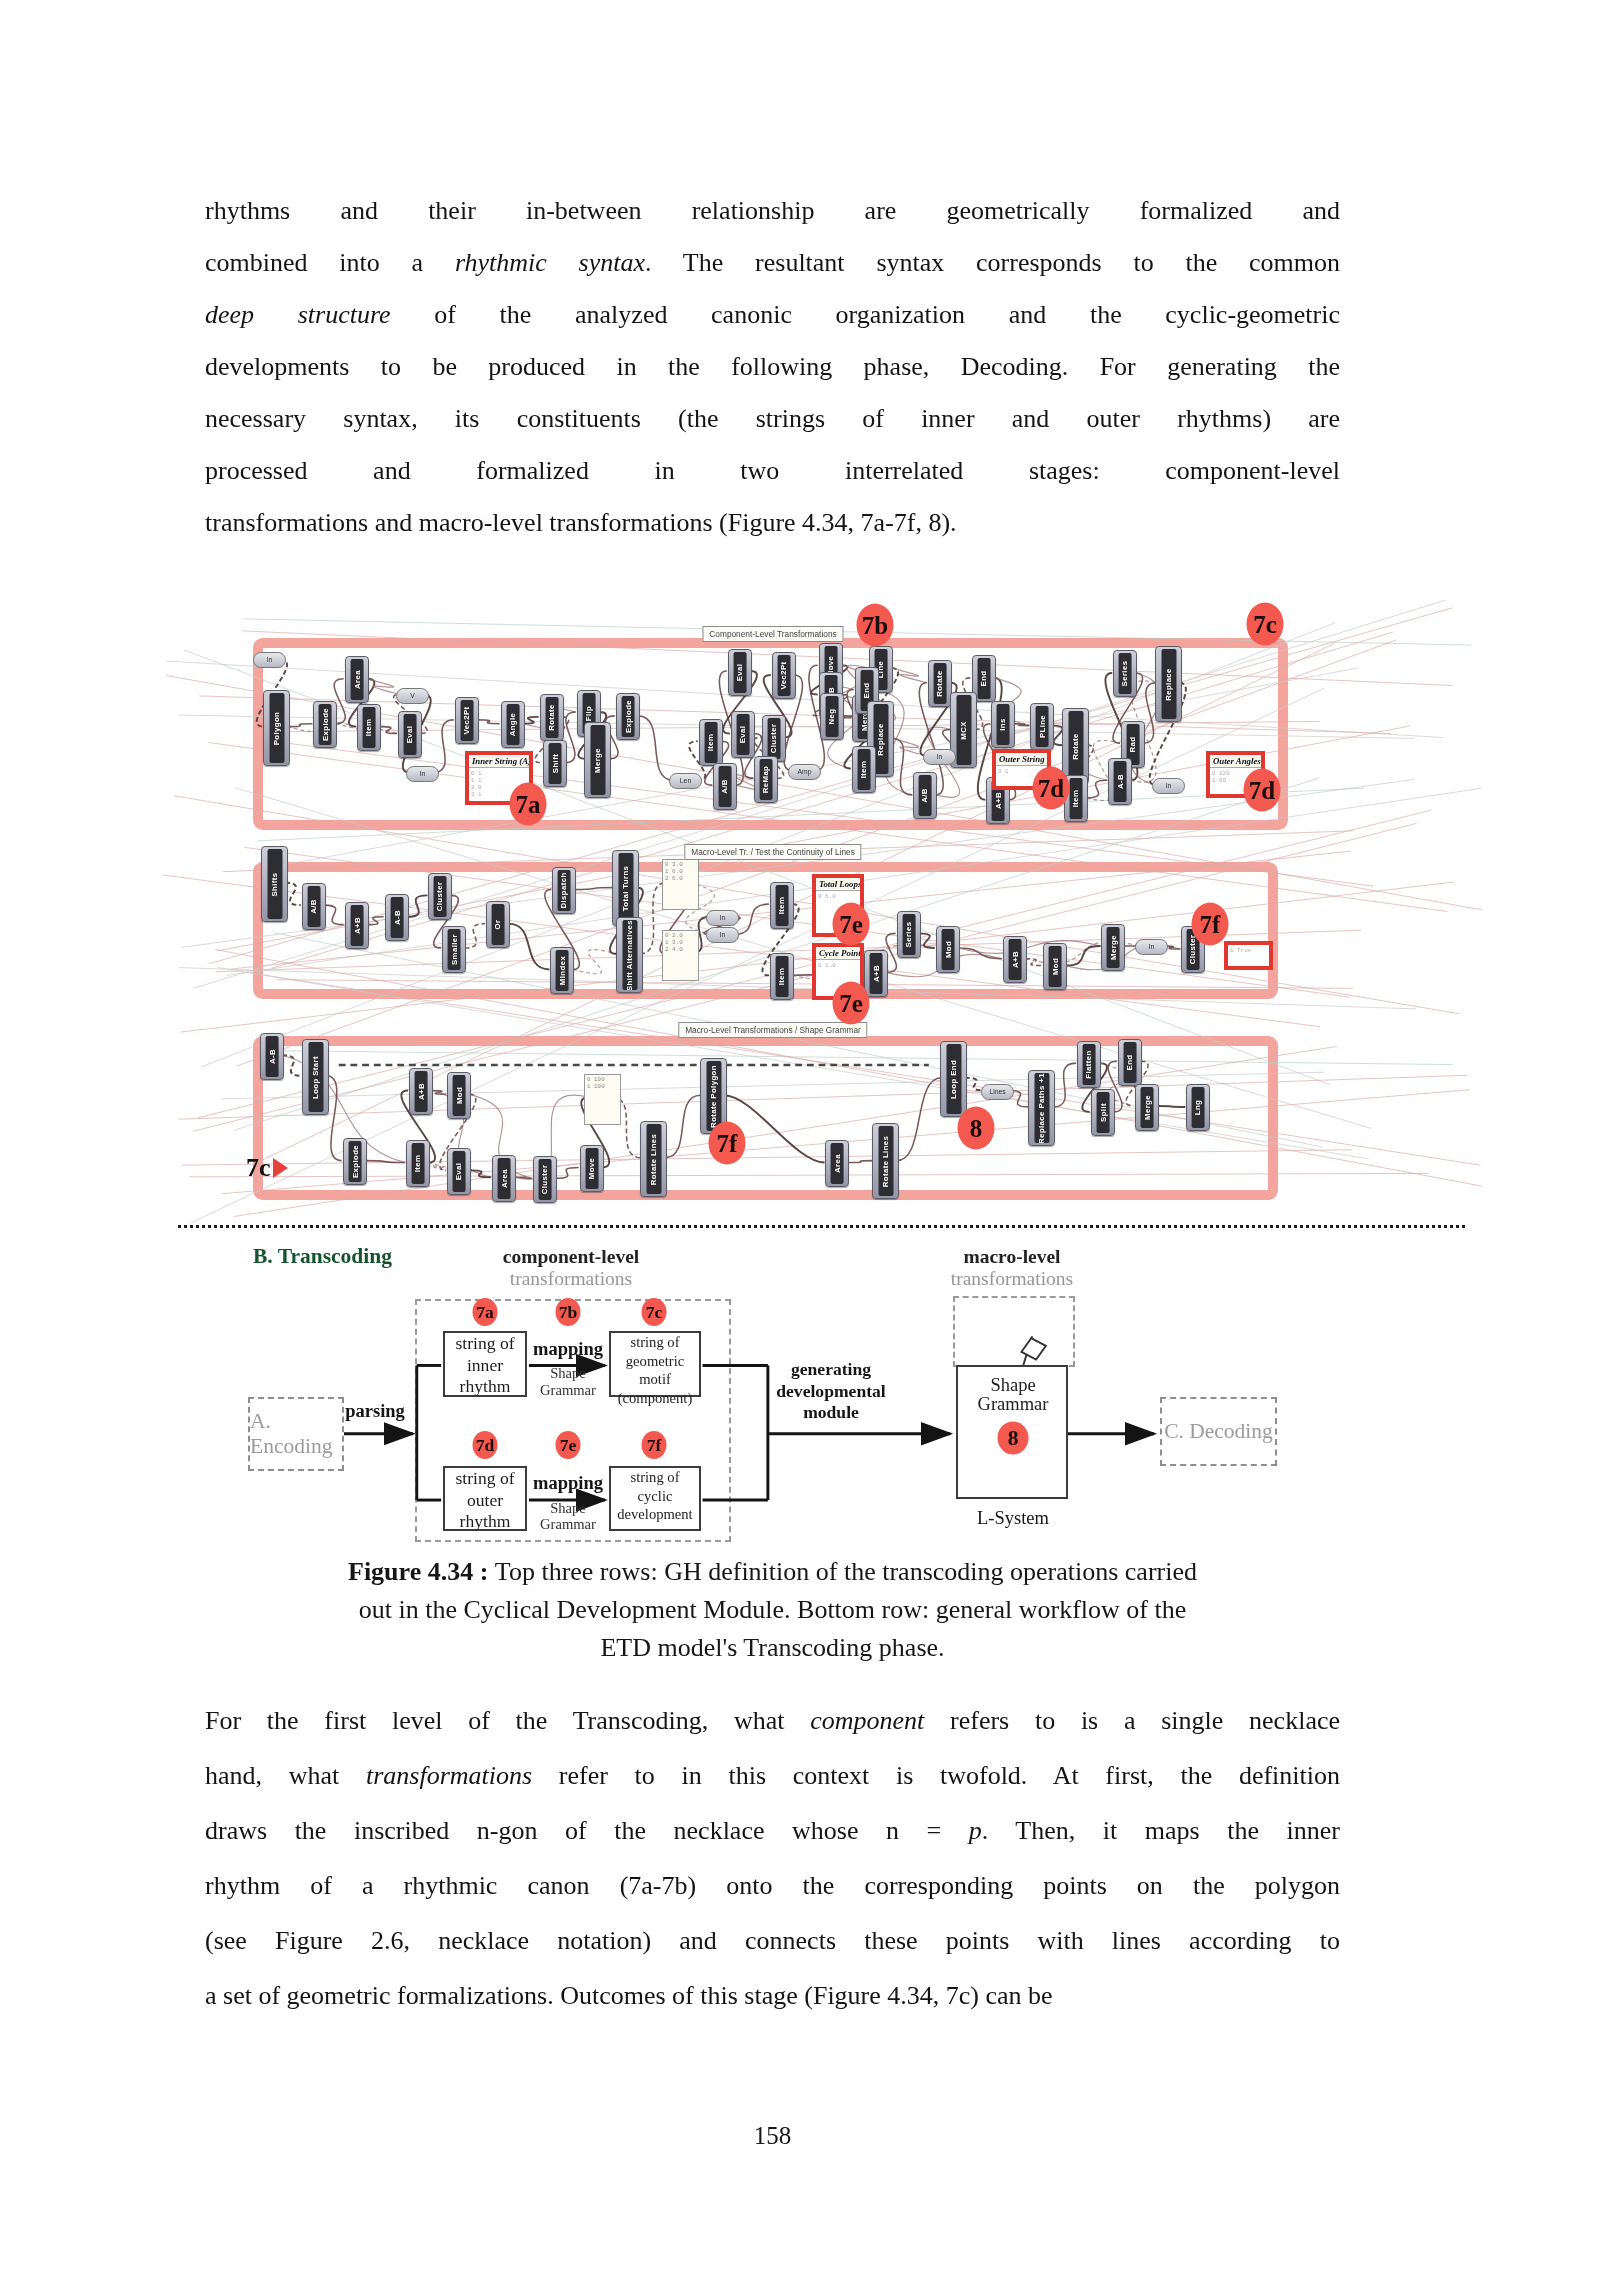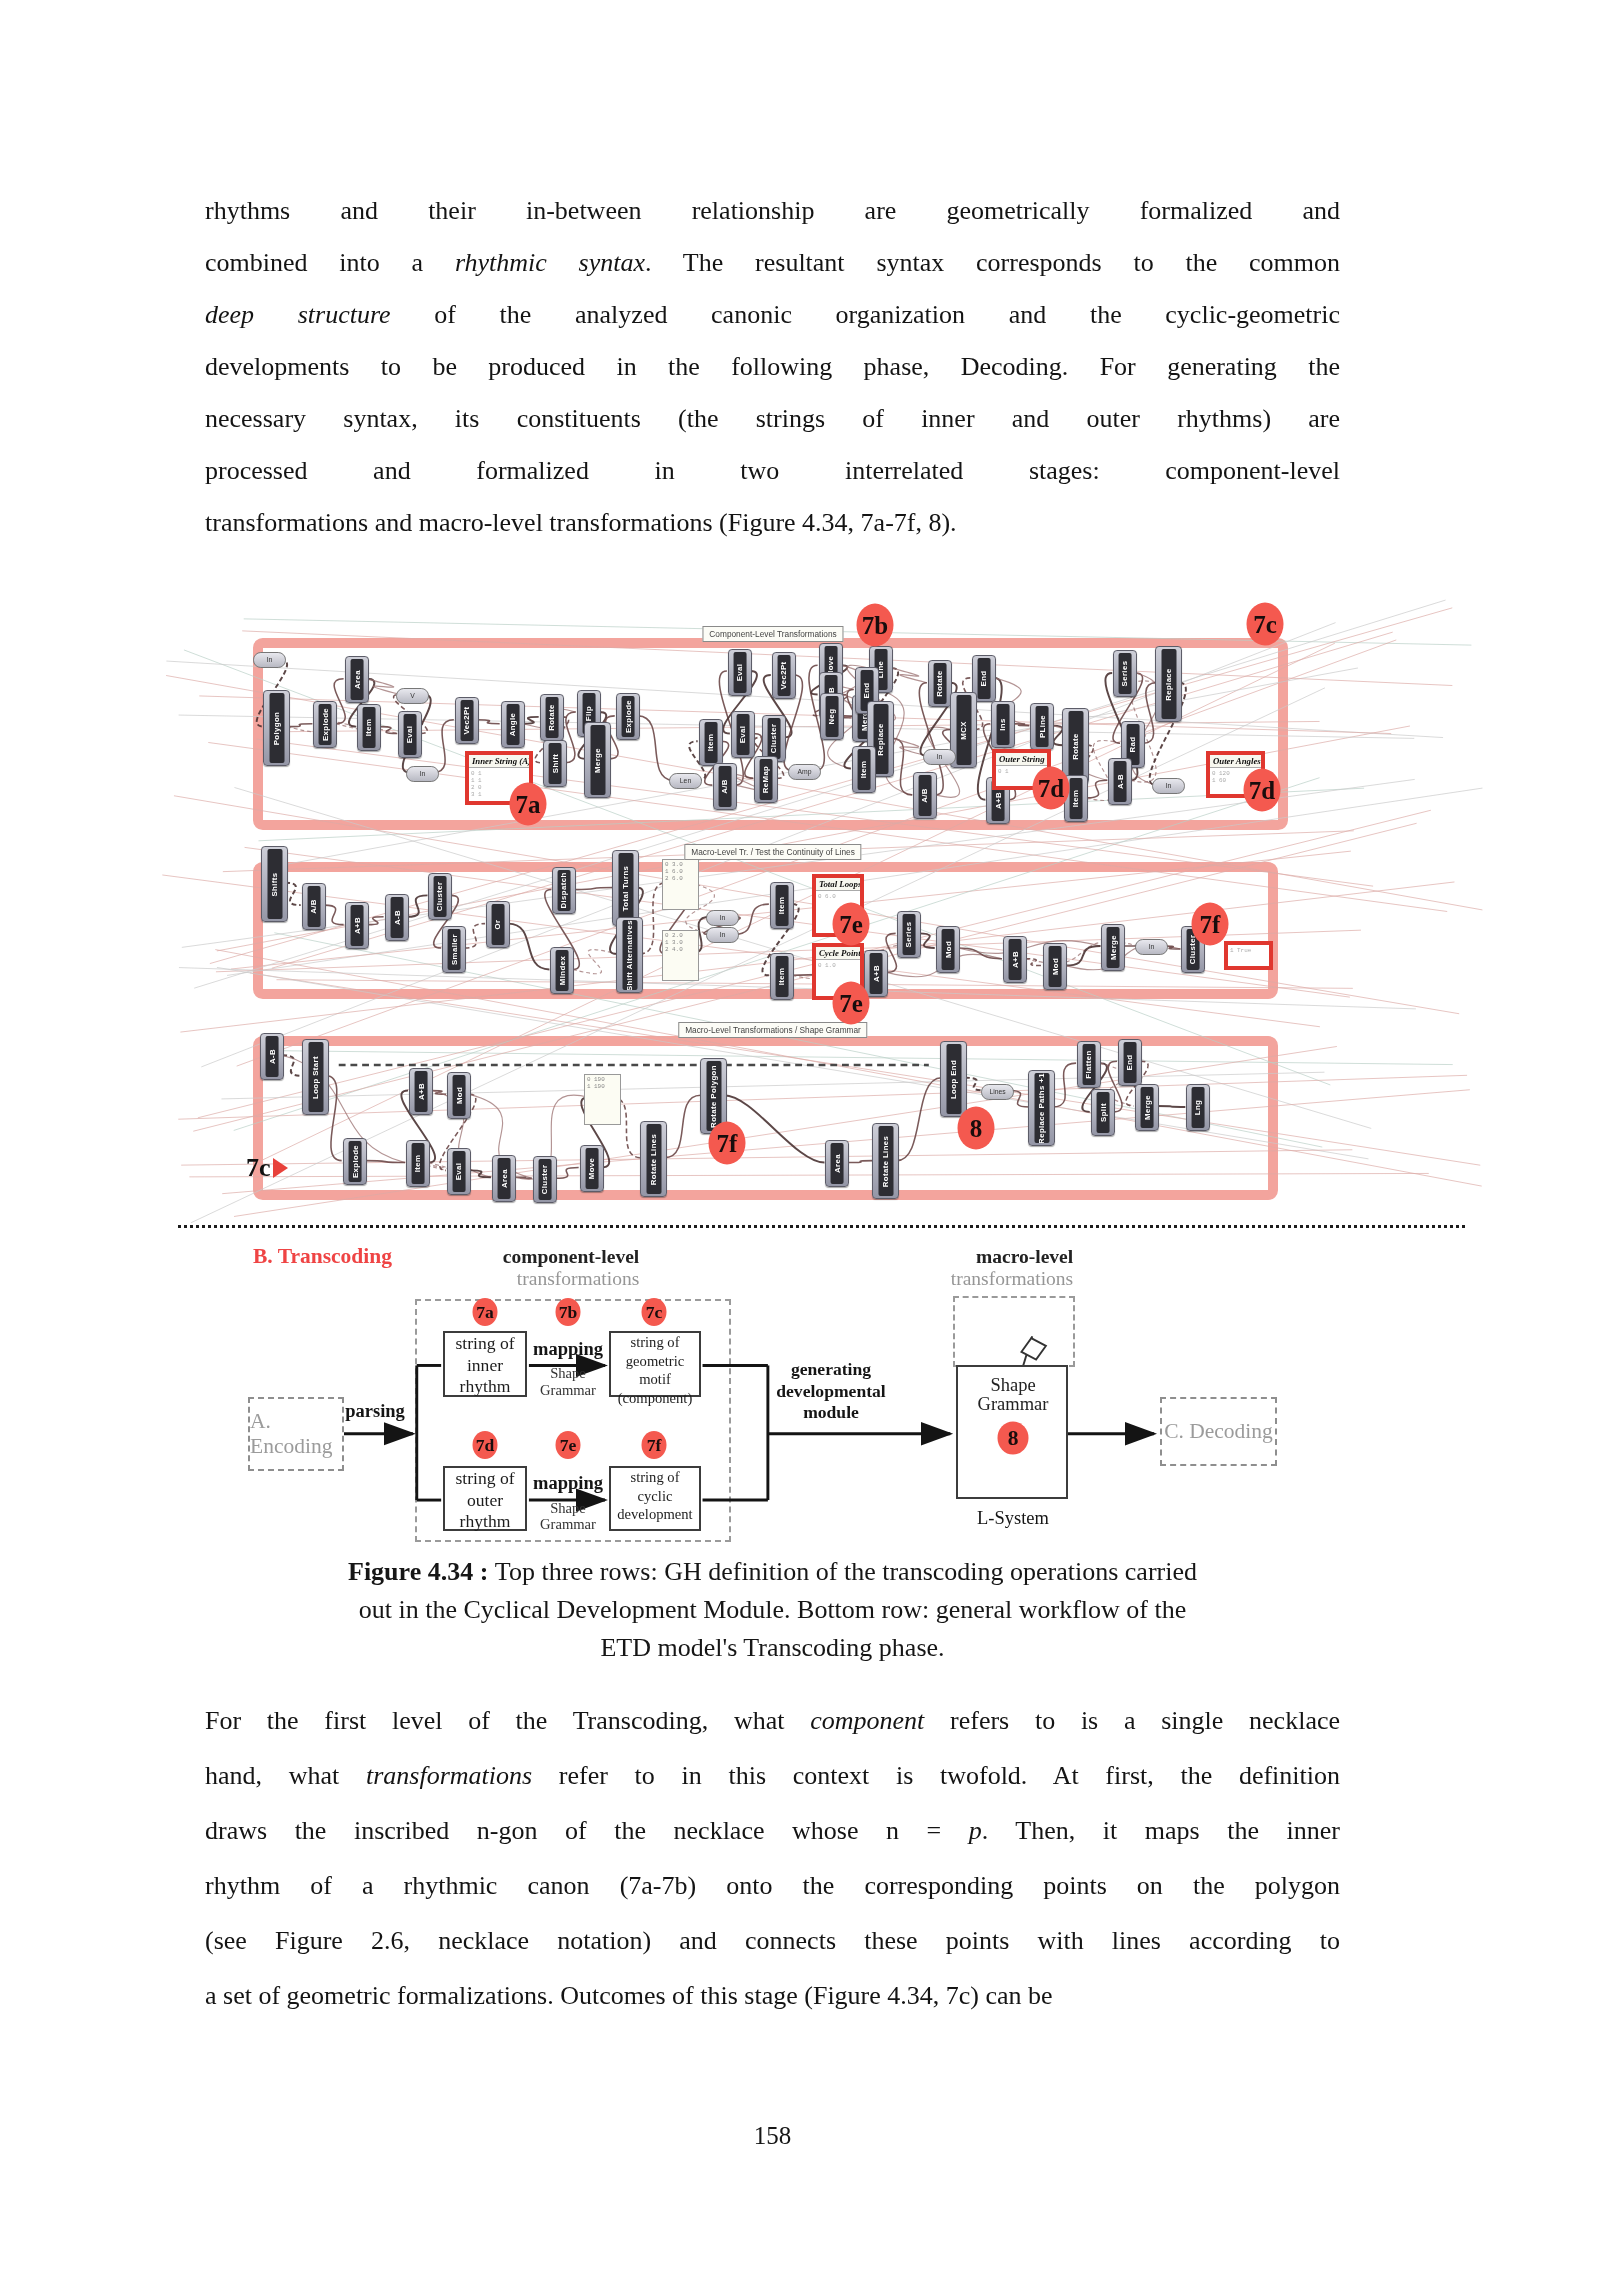--- a/index.html
+++ b/index.html
@@ -39,22 +39,22 @@
          display:flex;align-items:center;justify-content:center;color:#190d0d;z-index:6;
          font-family:"Liberation Serif",serif;font-weight:bold;}
   .bfig{width:37px;height:43px;font-size:25px;}
   .bwf{width:25px;height:28px;font-size:17.6px;}
   .pointer{position:absolute;z-index:6;font:bold 26px "Liberation Serif",serif;color:#111;
            display:flex;align-items:center;}
   .pointer .tri{width:0;height:0;border-left:15.6px solid #e8413a;border-top:10.7px solid transparent;
                 border-bottom:10.7px solid transparent;margin-left:2.9px;}
   .dots{position:absolute;border-top:3.9px dotted #1c1c1c;z-index:1;}
   
-  .wtitle{position:absolute;font:bold 21.5px "Liberation Serif",serif;color:#ef4444;z-index:5;}
-  .whdr{position:absolute;transform:translateX(-50%);text-align:right;z-index:5;line-height:23.4px;}
+  .wtitle{position:absolute;font:bold 21.5px "Liberation Serif",serif;color:#14532d;z-index:5;}
+  .whdr{position:absolute;transform:translateX(-50%);text-align:center;z-index:5;line-height:23.4px;}
   .whdr .b1{font:bold 19.5px "Liberation Serif",serif;color:#222;}
   .whdr .g1{font:19.5px "Liberation Serif",serif;color:#969696;}
   .region{position:absolute;border:2px dashed #9a9a9a;z-index:1;}
   .wbox{position:absolute;border:2.9px solid #3c3c3c;background:#fff;z-index:3;display:flex;
         flex-direction:column;align-items:center;text-align:center;
         font-family:"Liberation Serif",serif;color:#1d1d1d;}
   .wdash{position:absolute;border:2px dashed #8e8e8e;background:#fff;z-index:3;display:flex;
          align-items:center;justify-content:center;font:21.5px "Liberation Serif",serif;color:#9b9b9b;}
   .wlbl{position:absolute;transform:translate(-50%,-50%);font-family:"Liberation Serif",serif;
         color:#151515;z-index:5;text-align:center;white-space:nowrap;}

